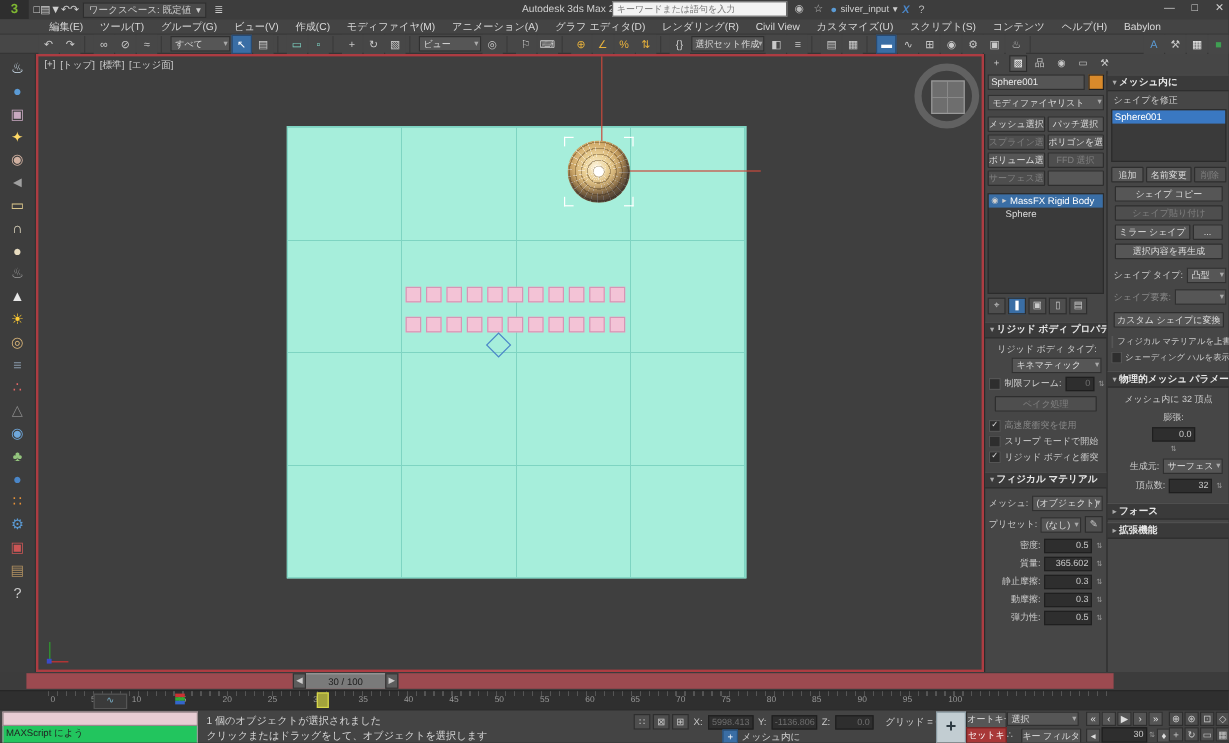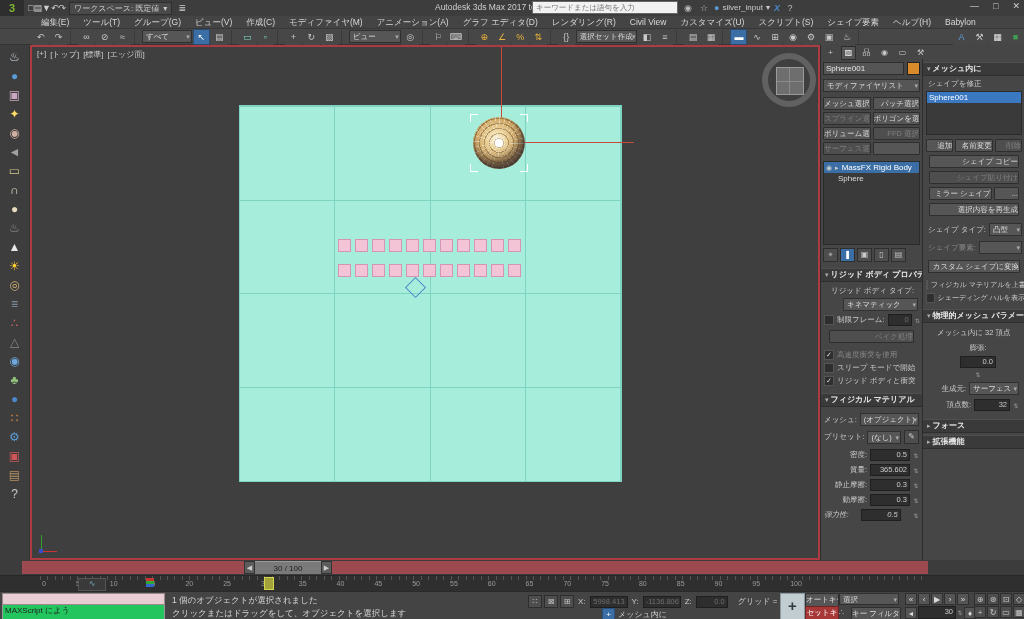--- a/index.html
+++ b/index.html
@@ -9,21 +9,21 @@
   .abs{position:absolute;}
   
   #titlebar{left:0;top:0;width:1024px;height:16px;background:#3d3d3d;border-bottom:1px solid #333;}
   #logo{left:0;top:0;width:24px;height:16px;background:#2e2e2e;color:#7fb832;font-weight:bold;
         font-size:11px;text-align:center;line-height:16px;}
   .qat{display:flex;gap:3px;align-items:center;left:28px;top:1px;height:14px;}
   .qat .ic{width:14px;height:13px;text-align:center;line-height:13px;font-size:9px;color:#cfcfcf;}
   .chip{background:#4a4a4a;border:1px solid #2e2e2e;height:11px;line-height:11px;padding:0 4px;
         font-size:8px;color:#ccc;display:flex;gap:4px;align-items:center;}
   #wintitle{left:0;top:2px;width:1024px;text-align:center;font-size:8.5px;color:#cfcfcf;pointer-events:none;}
-  #searchwrap{left:532px;top:1px;height:13px;display:flex;align-items:center;gap:4px;}
+  #searchwrap{left:510px;top:1px;height:13px;display:flex;align-items:center;gap:4px;}
   #searchwrap input{width:138px;height:11px;background:#f2f2f2;border:1px solid #666;
         font-size:7.5px;color:#555;padding:0 3px;font-family:inherit;}
   #searchwrap .ic{font-size:9px;color:#bbb;width:12px;text-align:center;}
   #user{display:flex;align-items:center;gap:3px;font-size:8px;color:#ccc;}
   #user .av{color:#5b9bd5;font-size:9px;}
   #xchg{color:#4a86c8;font-weight:bold;font-style:italic;}
   #winbtns{right:4px;top:1px;display:flex;gap:14px;font-size:9px;color:#cfcfcf;}
   
   #menubar{left:0;top:16px;width:1024px;height:13px;background:#444;border-bottom:1px solid #383838;
            display:flex;align-items:center;padding-left:34px;box-sizing:border-box;gap:0;}
@@ -92,21 +92,21 @@
         border:1px solid transparent;}
   .ctab.selected{background:#565656;border-color:#2c2c2c;color:#fff;}
   #coldiv{left:101px;top:14px;width:1px;height:501px;background:#2c2c2c;}
   .col{position:absolute;top:14px;height:501px;}
   #col1{left:0;width:101px;}
   #col2{left:102px;width:102px;}
   .fld{background:#555;border:1px solid #2e2e2e;height:11px;line-height:11px;font-size:8px;color:#e8e8e8;
        padding:0 2px;white-space:nowrap;overflow:hidden;}
   .swatch{width:11px;height:11px;background:#d98a2b;border:1px solid #222;}
   .btn{background:#565656;border:1px solid #2e2e2e;border-radius:1px;color:#ddd;font-size:7.5px;
-       text-align:right;line-height:11px;height:11px;white-space:nowrap;overflow:hidden;}
+       text-align:center;line-height:11px;height:11px;white-space:nowrap;overflow:hidden;}
   .btn.disabled{color:#808080;background:#4e4e4e;}
   .grid2{display:grid;grid-template-columns:1fr 1fr;gap:2px;}
   #stack{background:#3a3a3a;border:1px solid #2b2b2b;}
   .stackrow{height:11px;line-height:11px;font-size:8px;color:#ddd;display:flex;gap:3px;padding-left:2px;
             white-space:nowrap;overflow:hidden;}
   .stackrow.selected{background:#3a6ea5;color:#fff;}
   .stackrow .eye{color:#ccc;font-size:7px;}
   .stackrow.child{padding-left:14px;}
   .stacktools{display:flex;gap:2px;}
   .stk-ic{width:13px;height:12px;background:#4e4e4e;border:1px solid #2e2e2e;color:#c9c9c9;
@@ -222,21 +222,21 @@
       <span class="menu-item">グループ(G)</span>
       <span class="menu-item">ビュー(V)</span>
       <span class="menu-item">作成(C)</span>
       <span class="menu-item">モディファイヤ(M)</span>
       <span class="menu-item">アニメーション(A)</span>
       <span class="menu-item">グラフ エディタ(D)</span>
       <span class="menu-item">レンダリング(R)</span>
       <span class="menu-item">Civil View</span>
       <span class="menu-item">カスタマイズ(U)</span>
       <span class="menu-item">スクリプト(S)</span>
-      <span class="menu-item">シェイプ要素</span>
+      <span class="menu-item">コンテンツ</span>
       <span class="menu-item">ヘルプ(H)</span>
       <span class="menu-item">Babylon</span>
     </div>
 
   <div id="toolbar" class="abs">
     <span class="tbgroup">
         <span class="tb-ic">↶</span>
         <span class="tb-ic">↷</span>
         <span class="tsep"></span>
         <span class="tb-ic">∞</span>
@@ -476,21 +476,21 @@
           <div class="rowflex" style="justify-content:flex-end;margin-top:3px;">
           <span class="lbl">静止摩擦:</span>
           <span class="val" style="width:34px">0.3</span>
           <span class="sp">⇅</span>
         </div>
           <div class="rowflex" style="justify-content:flex-end;margin-top:3px;">
           <span class="lbl">動摩擦:</span>
           <span class="val" style="width:34px">0.3</span>
           <span class="sp">⇅</span>
         </div>
-          <div class="rowflex" style="justify-content:space-between;margin-top:3px;font-style:italic;">
+          <div class="rowflex" style="justify-content:flex-end;margin-top:3px;">
           <span class="lbl">弾力性:</span>
           <span class="val" style="width:34px">0.5</span>
           <span class="sp">⇅</span>
         </div>
         </div>
     </div>
 
     <div id="col2" class="col">
       <div class="rh" style="margin-top:3px;">
         <span class="arr">▾</span><span>メッシュ内に</span>

